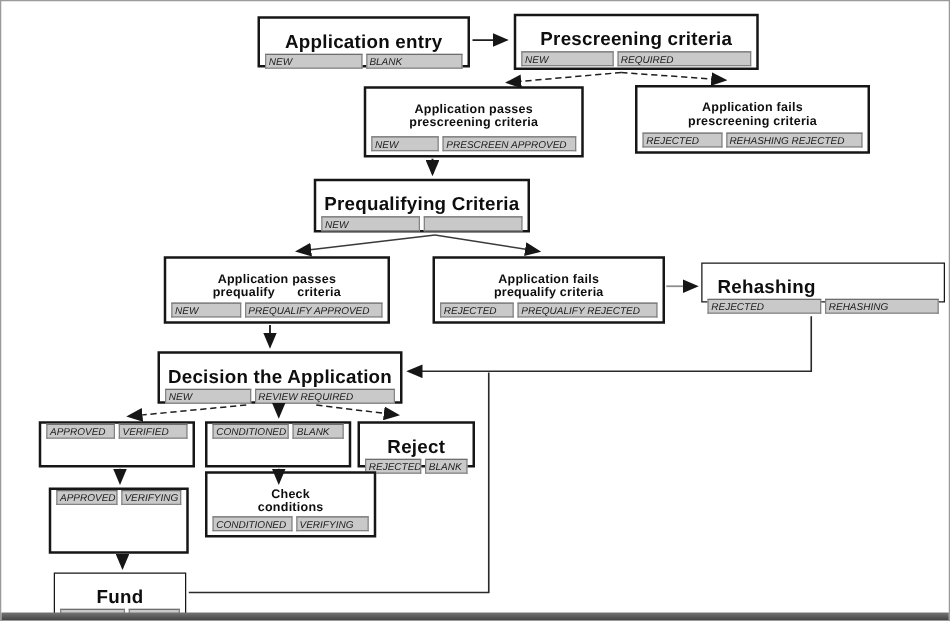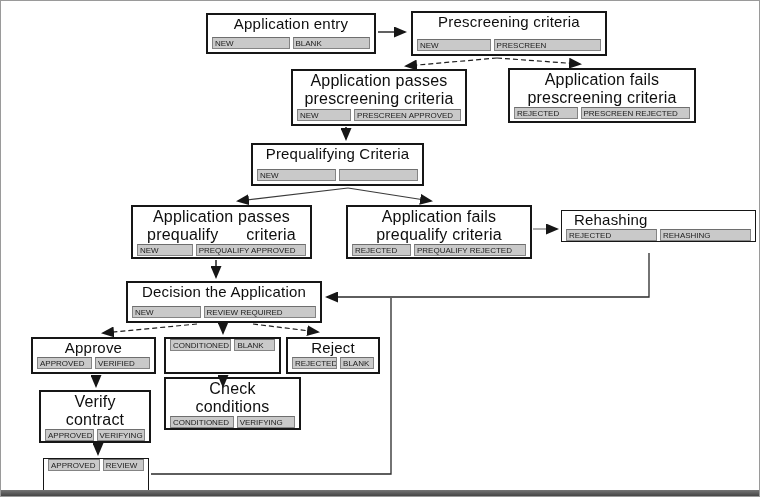--- a/index.html
+++ b/index.html
@@ -2,28 +2,28 @@
 <html><head>
 <meta charset="utf-8">
 <style>
   html,body{margin:0;padding:0;background:#fff;font-family:"Liberation Sans",sans-serif;}
   #canvas{position:relative;width:760px;height:497px;background:#ffffff;
           border:1px solid #9a9a9a;box-sizing:border-box;overflow:hidden;}
   .node{position:absolute;background:#ffffff;border:2px solid #161616;
         box-sizing:border-box;display:flex;flex-direction:column;
         justify-content:space-between;z-index:2;}
   .node.thin{border-width:1px;}
-  .node-title{font-weight:normal;text-align:center;font-size:15px;line-height:1.12;
-        color:#0e0e0e;white-space:pre-wrap;padding-top:1px;letter-spacing:.2px;}
-  .node-title.small{font-size:16px;}
+  .node-title{font-weight:bold;text-align:center;font-size:15px;line-height:1.12;
+        color:#0e0e0e;white-space:pre-wrap;padding-top:11px;letter-spacing:.2px;}
+  .node-title.small{font-size:10px;}
   .node-title.left{text-align:left;padding-left:12px;}
   .node-fields{display:flex;gap:3px;padding:0 4px 3px 4px;}
   .field{flex:1;background:#c9c9c9;border:1px solid #848484;border-top-color:#6e6e6e;
         font-size:8px;line-height:11px;height:12px;box-sizing:border-box;
-        padding:0 2px;white-space:nowrap;overflow:hidden;color:#1c1c1c;}
+        padding:0 2px;white-space:nowrap;overflow:hidden;color:#1c1c1c;font-style:italic;}
   #wires{position:absolute;left:0;top:0;z-index:3;pointer-events:none;}
   #bottombar{position:absolute;left:0;top:489px;width:760px;height:7px;z-index:5;
         background:linear-gradient(#757575,#3e3e3e);}
 </style>
 </head>
 <body>
 
 <div id="canvas">
 
   <svg id="wires" width="760" height="497">
@@ -55,39 +55,39 @@
     <div class="node-fields">
       <span class="field">NEW</span>
       <span class="field">BLANK</span>
     </div>
   </div>
 
   <div class="node" style="left:410px;top:10px;width:196px;height:45px">
     <div class="node-title">Prescreening criteria</div>
     <div class="node-fields">
       <span class="field">NEW</span>
-      <span class="field" style="flex:1.5">PRESCREEN</span>
+      <span class="field" style="flex:1.5">REQUIRED</span>
     </div>
   </div>
 
   <div class="node" style="left:290px;top:68px;width:176px;height:57px">
     <div class="node-title small">Application passes
 prescreening criteria</div>
     <div class="node-fields">
       <span class="field">NEW</span>
       <span class="field" style="flex:2.1">PRESCREEN APPROVED</span>
     </div>
   </div>
 
   <div class="node" style="left:507px;top:67px;width:188px;height:55px">
     <div class="node-title small">Application fails
 prescreening criteria</div>
     <div class="node-fields">
       <span class="field">REJECTED</span>
-      <span class="field" style="flex:1.8">PRESCREEN REJECTED</span>
+      <span class="field" style="flex:1.8">REHASHING REJECTED</span>
     </div>
   </div>
 
   <div class="node" style="left:250px;top:142px;width:173px;height:43px">
     <div class="node-title">Prequalifying Criteria</div>
     <div class="node-fields">
       <span class="field">NEW</span>
       <span class="field"></span>
     </div>
   </div>
@@ -120,21 +120,20 @@
 
   <div class="node" style="left:125px;top:280px;width:196px;height:42px">
     <div class="node-title">Decision the Application</div>
     <div class="node-fields">
       <span class="field">NEW</span>
       <span class="field" style="flex:1.7">REVIEW REQUIRED</span>
     </div>
   </div>
 
   <div class="node" style="left:30px;top:336px;width:125px;height:37px">
-    <div class="node-title">Approve</div>
     <div class="node-fields">
       <span class="field">APPROVED</span>
       <span class="field">VERIFIED</span>
     </div>
   </div>
 
   <div class="node" style="left:163px;top:336px;width:117px;height:37px">
     <div class="node-fields">
       <span class="field" style="flex:1.6">CONDITIONED</span>
       <span class="field">BLANK</span>
@@ -143,38 +142,37 @@
 
   <div class="node" style="left:285px;top:336px;width:94px;height:37px">
     <div class="node-title">Reject</div>
     <div class="node-fields">
       <span class="field" style="flex:1.4">REJECTED</span>
       <span class="field">BLANK</span>
     </div>
   </div>
 
   <div class="node" style="left:38px;top:389px;width:112px;height:53px">
-    <div class="node-title small">Verify
-contract</div>
     <div class="node-fields">
       <span class="field">APPROVED</span>
       <span class="field">VERIFYING</span>
     </div>
   </div>
 
   <div class="node" style="left:163px;top:376px;width:137px;height:53px">
     <div class="node-title small">Check
 conditions</div>
     <div class="node-fields">
       <span class="field" style="flex:1.1">CONDITIONED</span>
       <span class="field">VERIFYING</span>
     </div>
   </div>
 
   <div class="node thin" style="left:42px;top:457px;width:106px;height:38px">
+    <div class="node-title">Fund</div>
     <div class="node-fields">
       <span class="field" style="flex:1.3">APPROVED</span>
       <span class="field">REVIEW</span>
     </div>
   </div>
 
   <div id="bottombar"></div>
 </div>
 
 </body></html>

